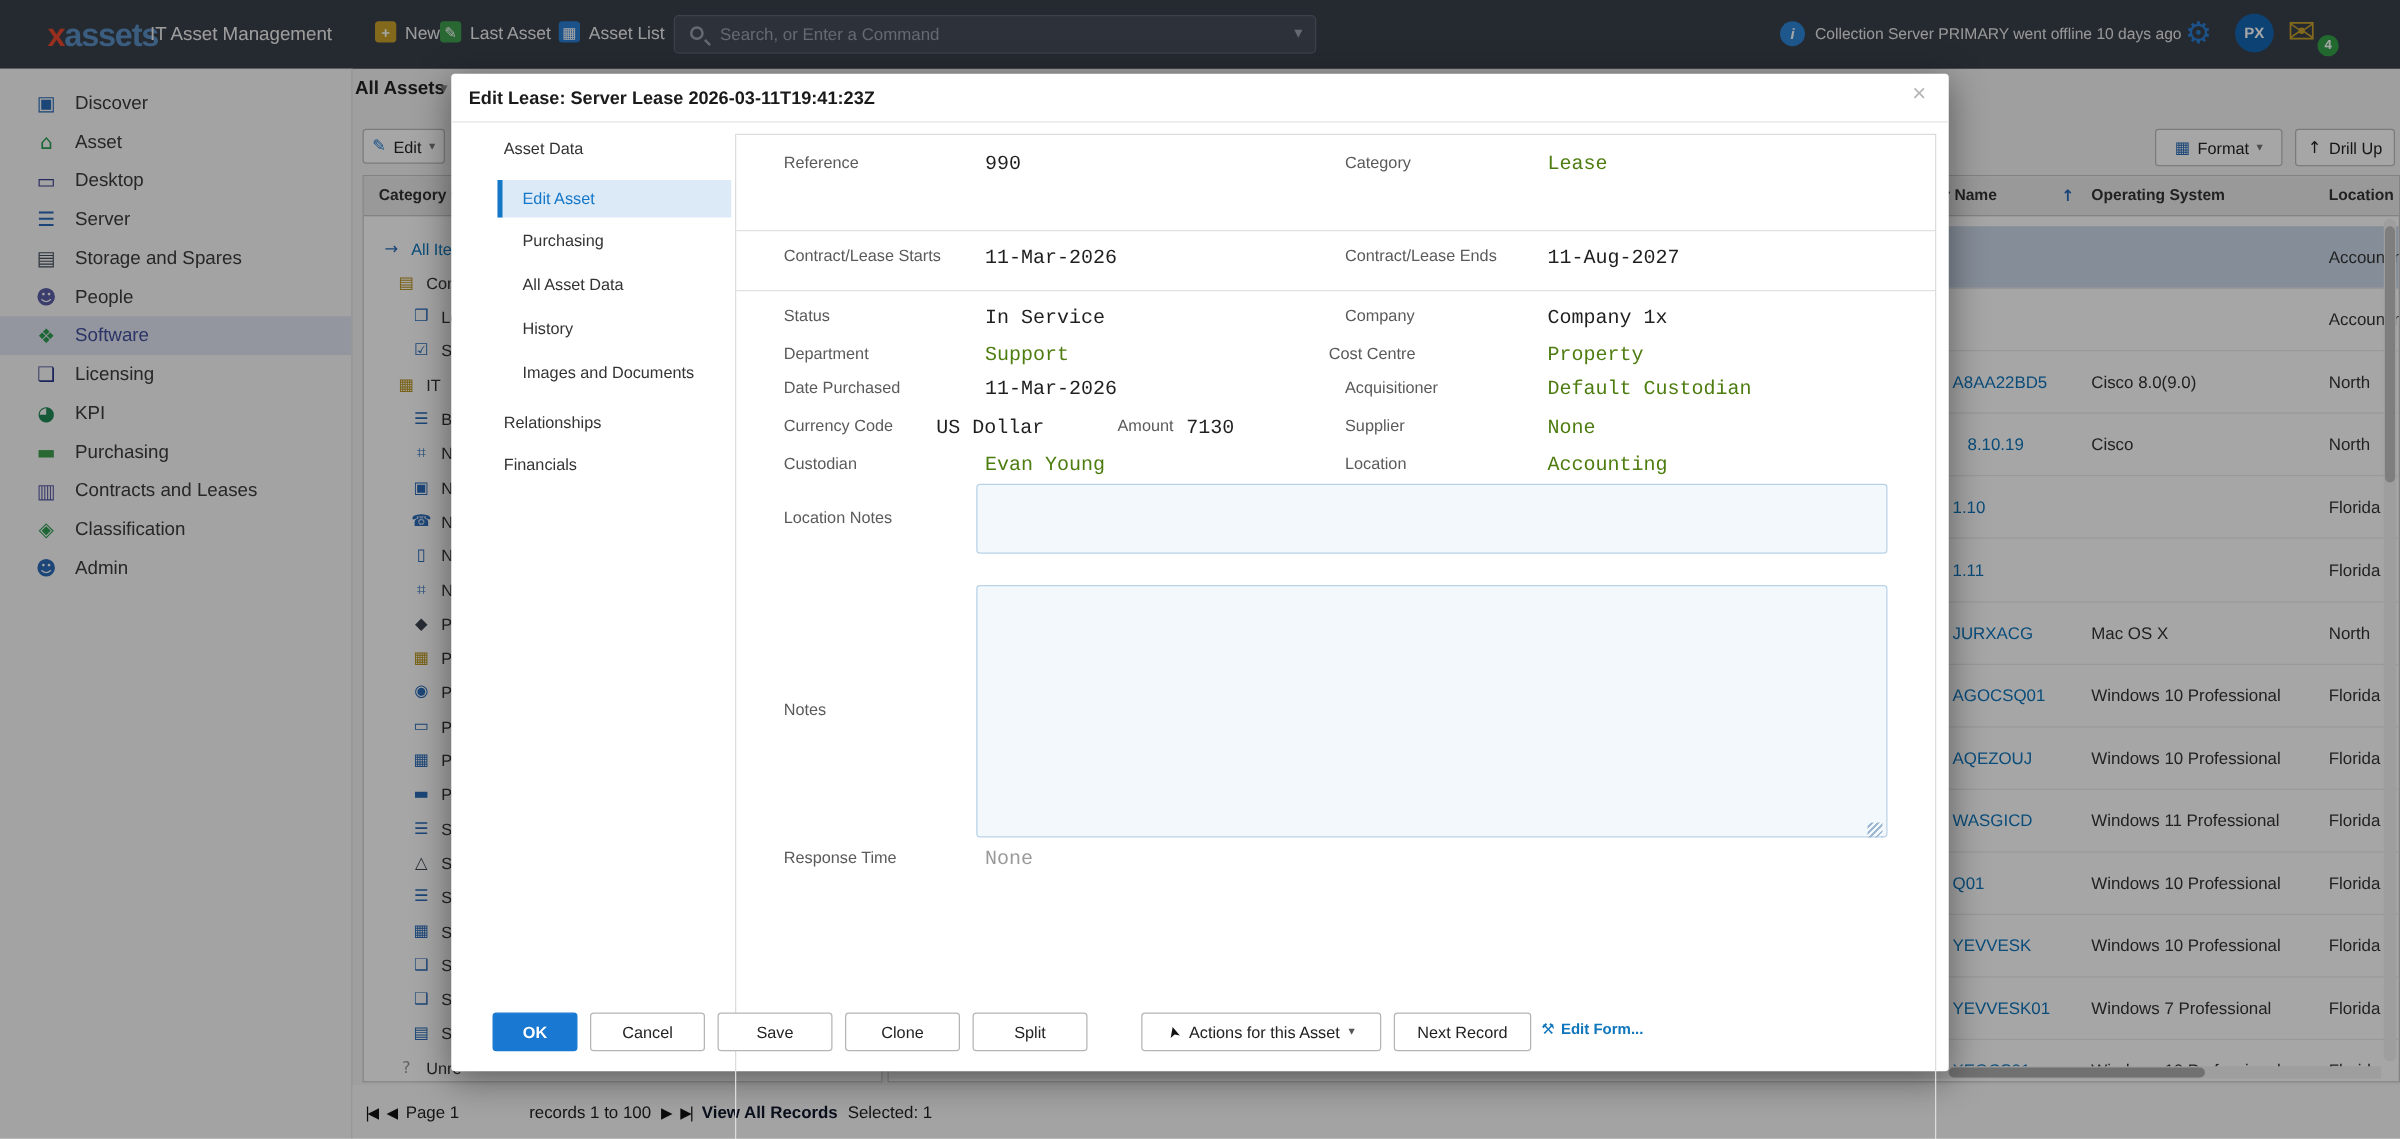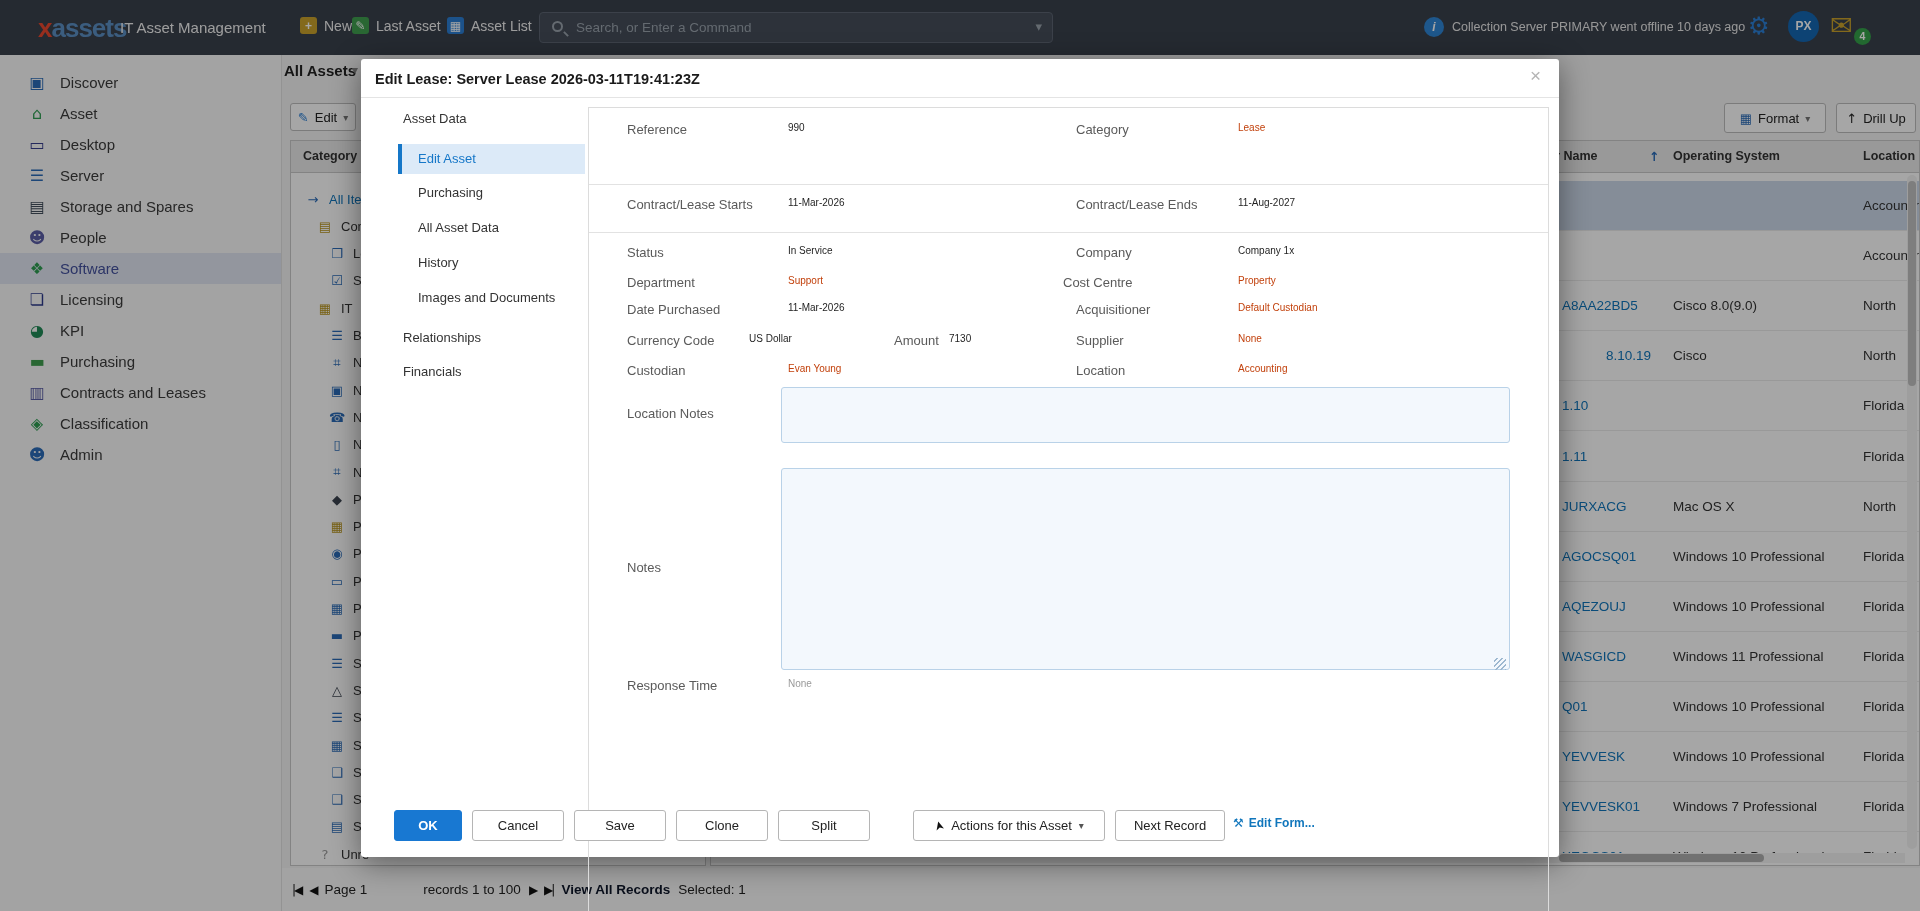--- a/index.html
+++ b/index.html
@@ -69,22 +69,22 @@
   .mtitle { left:14px; top:12px; font-size:14.5px; font-weight:bold; color:#1a1a1a; }
   .mclose { right:18px; top:6px; font-size:19px; color:#b5b5b5; cursor:pointer; }
   .mtbar { position:absolute; left:0; top:38px; width:100%; border-bottom:1px solid #e4e4e4; }
   .mnav-item { position:absolute; font-size:13px; color:#333; cursor:pointer; white-space:nowrap; }
   .mnav-item.lvl1 { }
   .mnav-active { position:absolute; left:37px; width:187px; height:30px; background:#dceaf8; border-left:4px solid #1577c8; }
   .mnav-active .mnav-item { position:absolute; left:16px; top:7px; color:#1577c8; }
   .fpanel { position:absolute; left:227px; top:48px; width:961px; height:832px; border:1px solid #dcdcdc; }
   .frow { position:absolute; left:0; right:0; height:20px; }
   .flabel { position:absolute; font-size:13px; color:#5a5a5a; white-space:nowrap; }
-  .fvalue { position:absolute; font-size:10px; color:#1f1f1f; white-space:nowrap; text-decoration:none; }
-  .fvalue.link { color:#c2410c; cursor:pointer; }
+  .fvalue { position:absolute; font-size:16px; color:#1f1f1f; white-space:nowrap; text-decoration:none;font-family:Liberation Mono, monospace; }
+  .fvalue.link { color:#4d7c0f; cursor:pointer; }
   .fvalue.ghost { color:#9a9a9a; }
   .fdiv { position:absolute; left:0; right:0; height:1px; background:#e2e2e2; }
   .ftxt { position:absolute; left:192px; width:729px; background:#f3f8fd; border:1px solid #b9d2e8; border-radius:3px; resize:none; outline:none; font-family:"Liberation Sans",sans-serif; }
   .grip { position:absolute; left:905px; width:12px; height:12px; background:
     repeating-linear-gradient(135deg, transparent 0 2px, #9db8d0 2px 3.5px); }
   .mbtn { position:absolute; top:751px; height:31px; background:#fff; border:1px solid #b5b5b5; border-radius:3px; font-size:13px; color:#222; display:flex; align-items:center; justify-content:center; gap:7px; cursor:pointer; }
   .mbtn.primary { background:#1878d2; border-color:#1878d2; color:#fff; font-weight:bold; }
   .eform { position:absolute; top:757px; left:872px; font-size:12px; color:#1076bc; font-weight:bold; cursor:pointer; display:flex; gap:5px; align-items:center; }
   .cursor-ic { display:inline-block; transform:rotate(-105deg); font-size:12px; color:#111; }
 </style>
@@ -320,21 +320,21 @@
           <span class="tlink" style="left: 851px;"></span>
           <span style="left: 962px;"></span>
           <span style="left: 1152px;">Accounting</span>
         </div>
         <div class="trow" style="top: 108.2px;">
           <span class="tlink" style="left: 851px;">A8AA22BD5</span>
           <span style="left: 962px;">Cisco 8.0(9.0)</span>
           <span style="left: 1152px;">North</span>
         </div>
         <div class="trow" style="top: 158.3px;">
-          <span class="tlink" style="left: 895px;">8.10.19</span>
+          <span class="tlink" style="left: 863px;">8.10.19</span>
           <span style="left: 962px;">Cisco</span>
           <span style="left: 1152px;">North</span>
         </div>
         <div class="trow" style="top: 208.4px;">
           <span class="tlink" style="left: 851px;">1.10</span>
           <span style="left: 962px;"></span>
           <span style="left: 1152px;">Florida</span>
         </div>
         <div class="trow" style="top: 258.5px;">
           <span class="tlink" style="left: 851px;">1.11</span>

